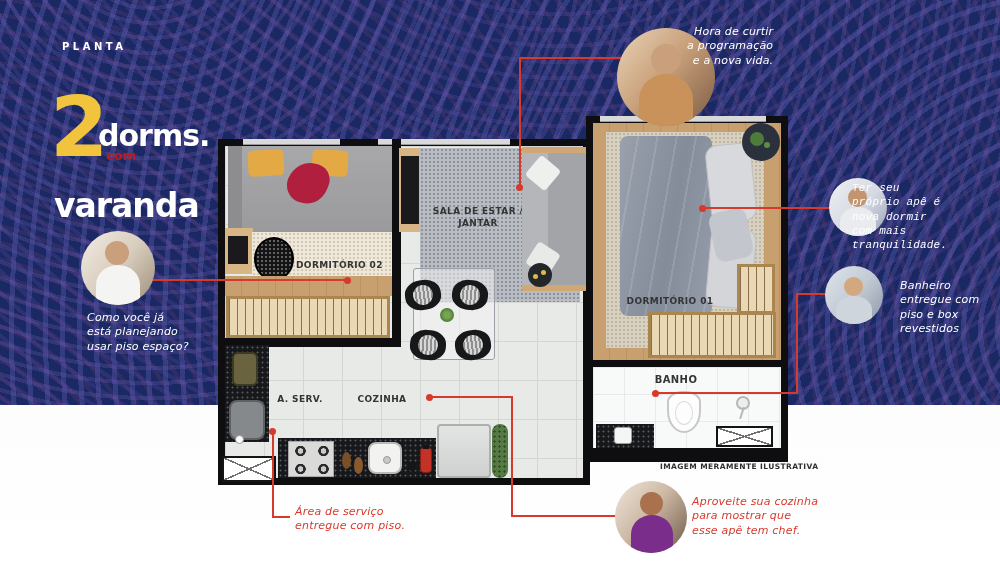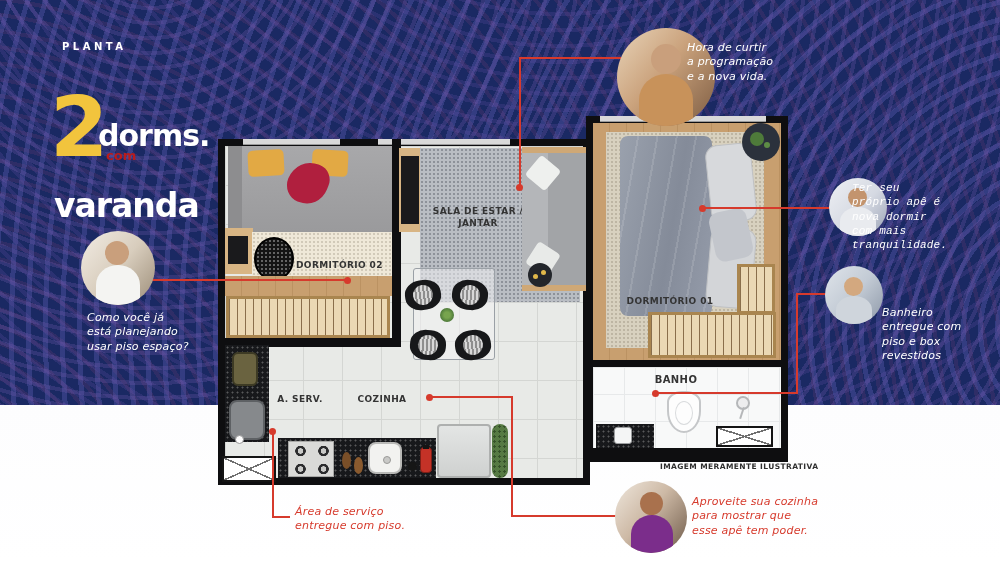--- a/index.html
+++ b/index.html
@@ -279,45 +279,45 @@
     </div>
   <div class="photo photo-shower">
       <span class="head"></span>
       <span class="body"></span>
     </div>
   <div class="photo photo-chef">
       <span class="head"></span>
       <span class="body"></span>
     </div>
 
-  <div class="note" style="left:687px;top:41px;">
+  <div class="note" style="left:687px;top:25px;text-align:right;">
     <span>Hora de curtir</span>
     <span>a programação</span>
     <span>e a nova vida.</span>
   </div>
   <div class="note" style="left:87px;top:311px;">
     <span>Como você já</span>
     <span>está planejando</span>
     <span>usar piso espaço?</span>
   </div>
   <div class="note" style="left:852px;top:181px;font-family:Liberation Mono, monospace;">
     <span>Ter seu</span>
     <span>próprio apê é</span>
     <span>nova dormir</span>
     <span>com mais</span>
     <span>tranquilidade.</span>
   </div>
-  <div class="note" style="left:882px;top:279px;margin-top:27px;">
+  <div class="note" style="left:900px;top:279px;">
     <span>Banheiro</span>
     <span>entregue com</span>
     <span>piso e box</span>
     <span>revestidos</span>
   </div>
   <div class="note note-red" style="left:692px;top:495px;">
     <span>Aproveite sua cozinha</span>
     <span>para mostrar que</span>
-    <span>esse apê tem poder.</span>
+    <span>esse apê tem chef.</span>
   </div>
   <div class="note note-red" style="left:295px;top:505px;">
     <span>Área de serviço</span>
     <span>entregue com piso.</span>
   </div>
 </div>
 
 </body></html>

